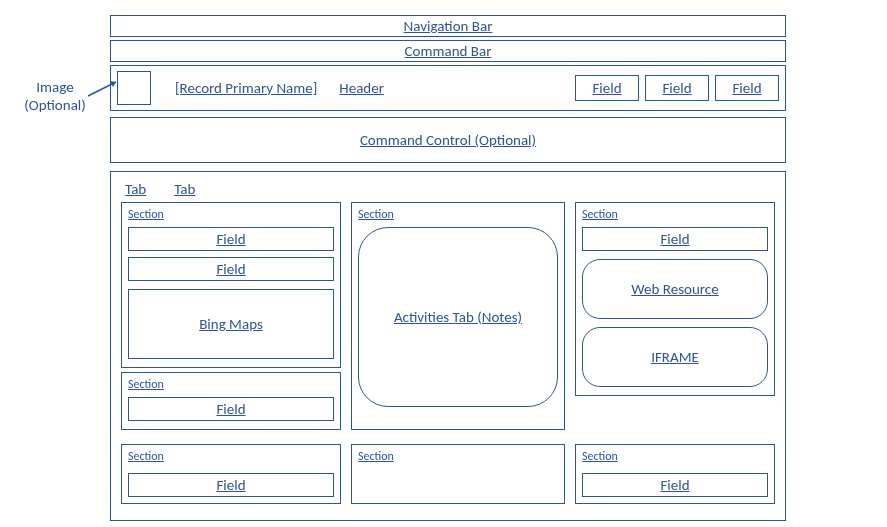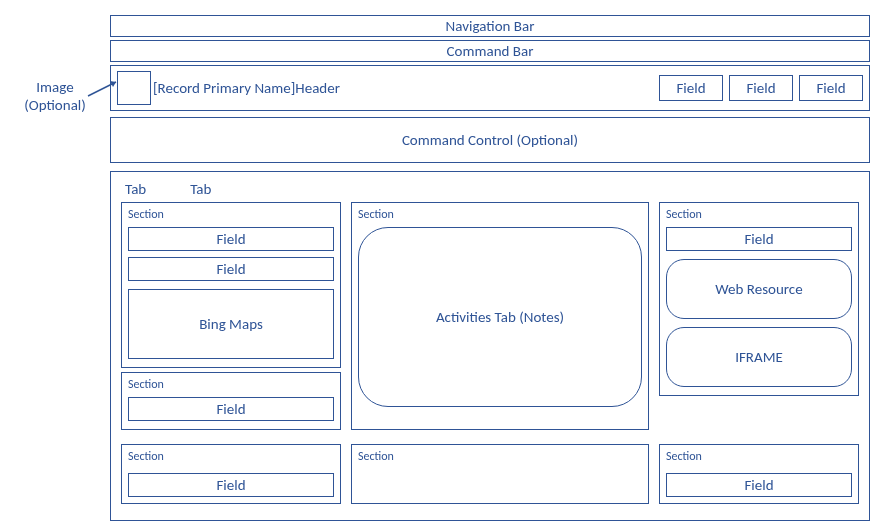--- a/index.html
+++ b/index.html
@@ -10,54 +10,55 @@
     height: 527px;
     position: relative;
     color: #2f5496;
     font-size: 15px;
   }
   .border { border: 1.5px solid #2f5496; }
   .stage {
     position: absolute;
     left: 110px;
     top: 15px;
-    width: 760px;
+    width: 676px;
+    text-decoration: underline;
   }
   .bar {
     height: 22px;
     line-height: 20px;
     text-align: center;
     margin-bottom: 3px;
   }
   .header-bar {
     height: 46px;
     margin-bottom: 6px;
     display: flex;
     align-items: center;
     padding: 0 6px;
-    gap: 0;
+    gap: 22px;
   }
   .header-img {
     width: 34px; height: 34px;
   }
   .record-name { margin-left: 2px; }
   .header-title { flex: 1; padding-right: 40px;}
   .header-fields { display: flex; gap: 6px; }
   .header-field {
     width: 64px; height: 26px; line-height: 24px; text-align: center;
   }
   .process {
     height: 46px; line-height: 44px; text-align: center; margin-bottom: 8px;
   }
   .body-outer {
     padding: 6px;
     height: 350px;
     overflow: hidden;
   }
-  .tabs-row { display: flex; gap: 44px; padding: 2px 8px 0 8px; font-size:15px;}
+  .tabs-row { display: flex; gap: 28px; padding: 2px 8px 0 8px; font-size:15px;}
   .cols3 {
     display: grid;
     grid-template-columns: 220px 1fr 200px;
     gap: 10px;
     padding: 0 4px;
   }
   .section {
     padding: 4px 6px 8px 6px;
     margin-top: 4px;
   }

